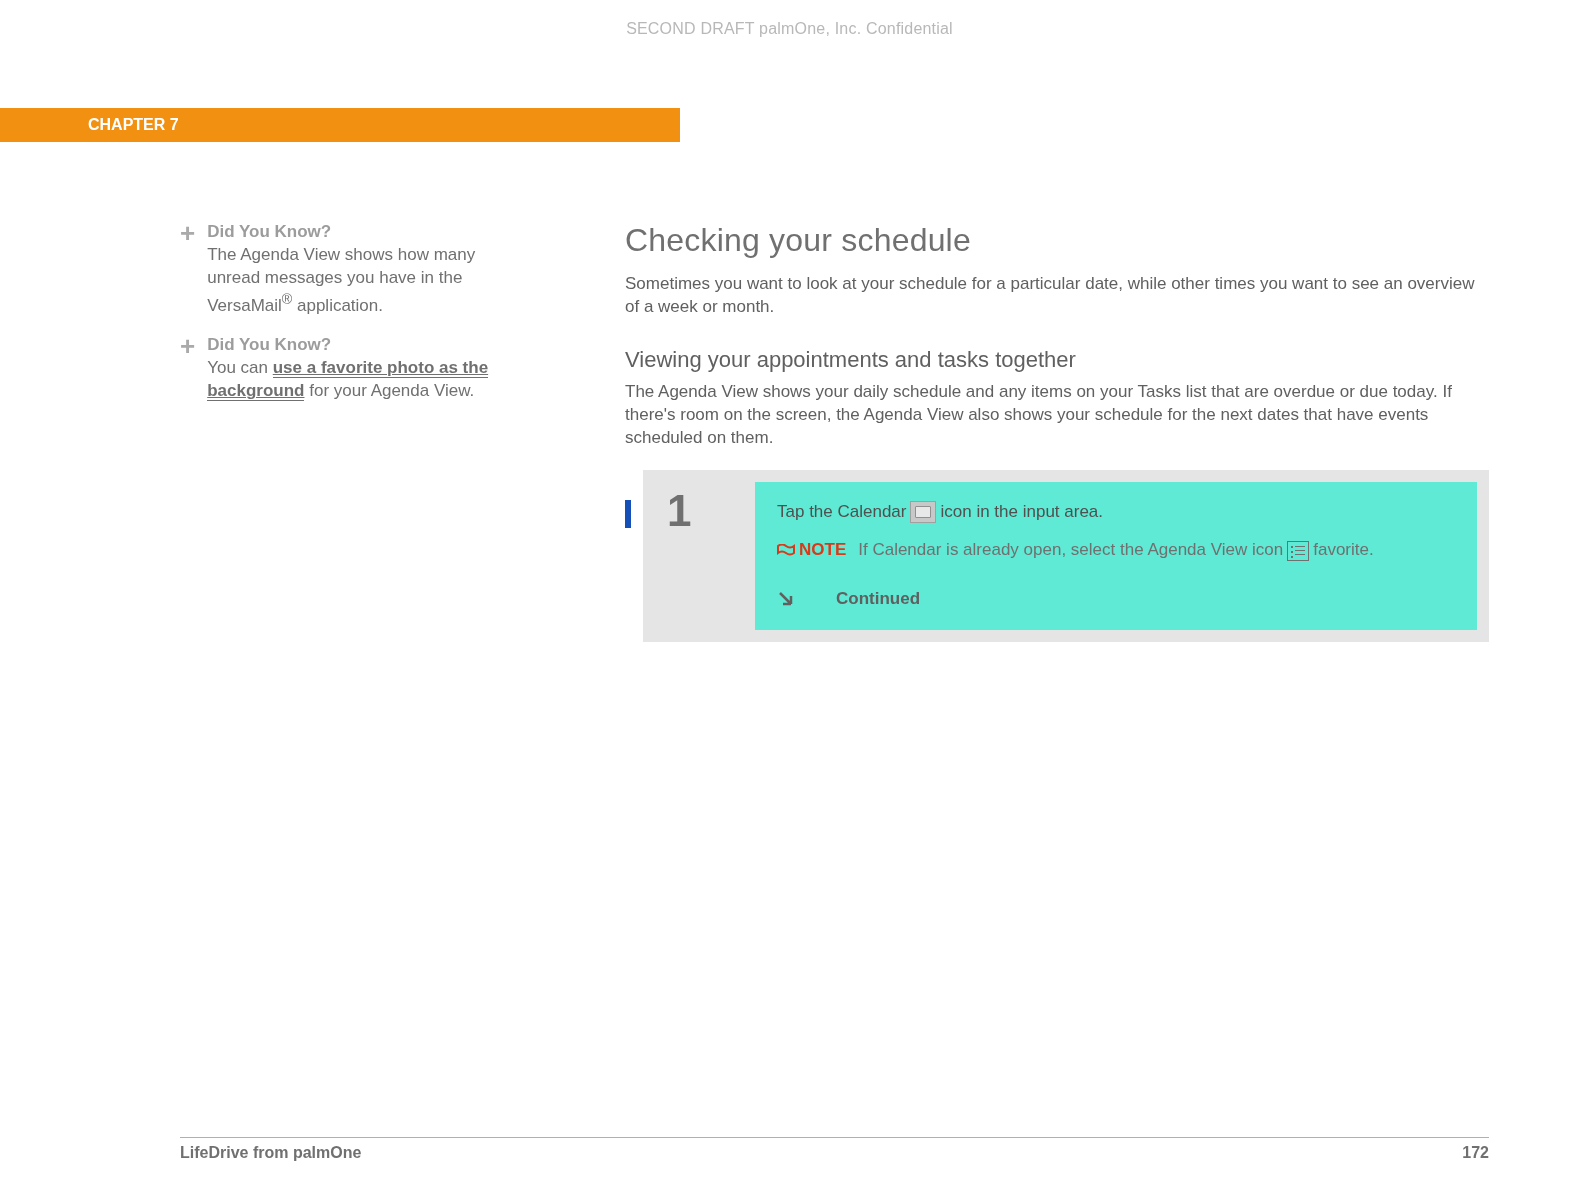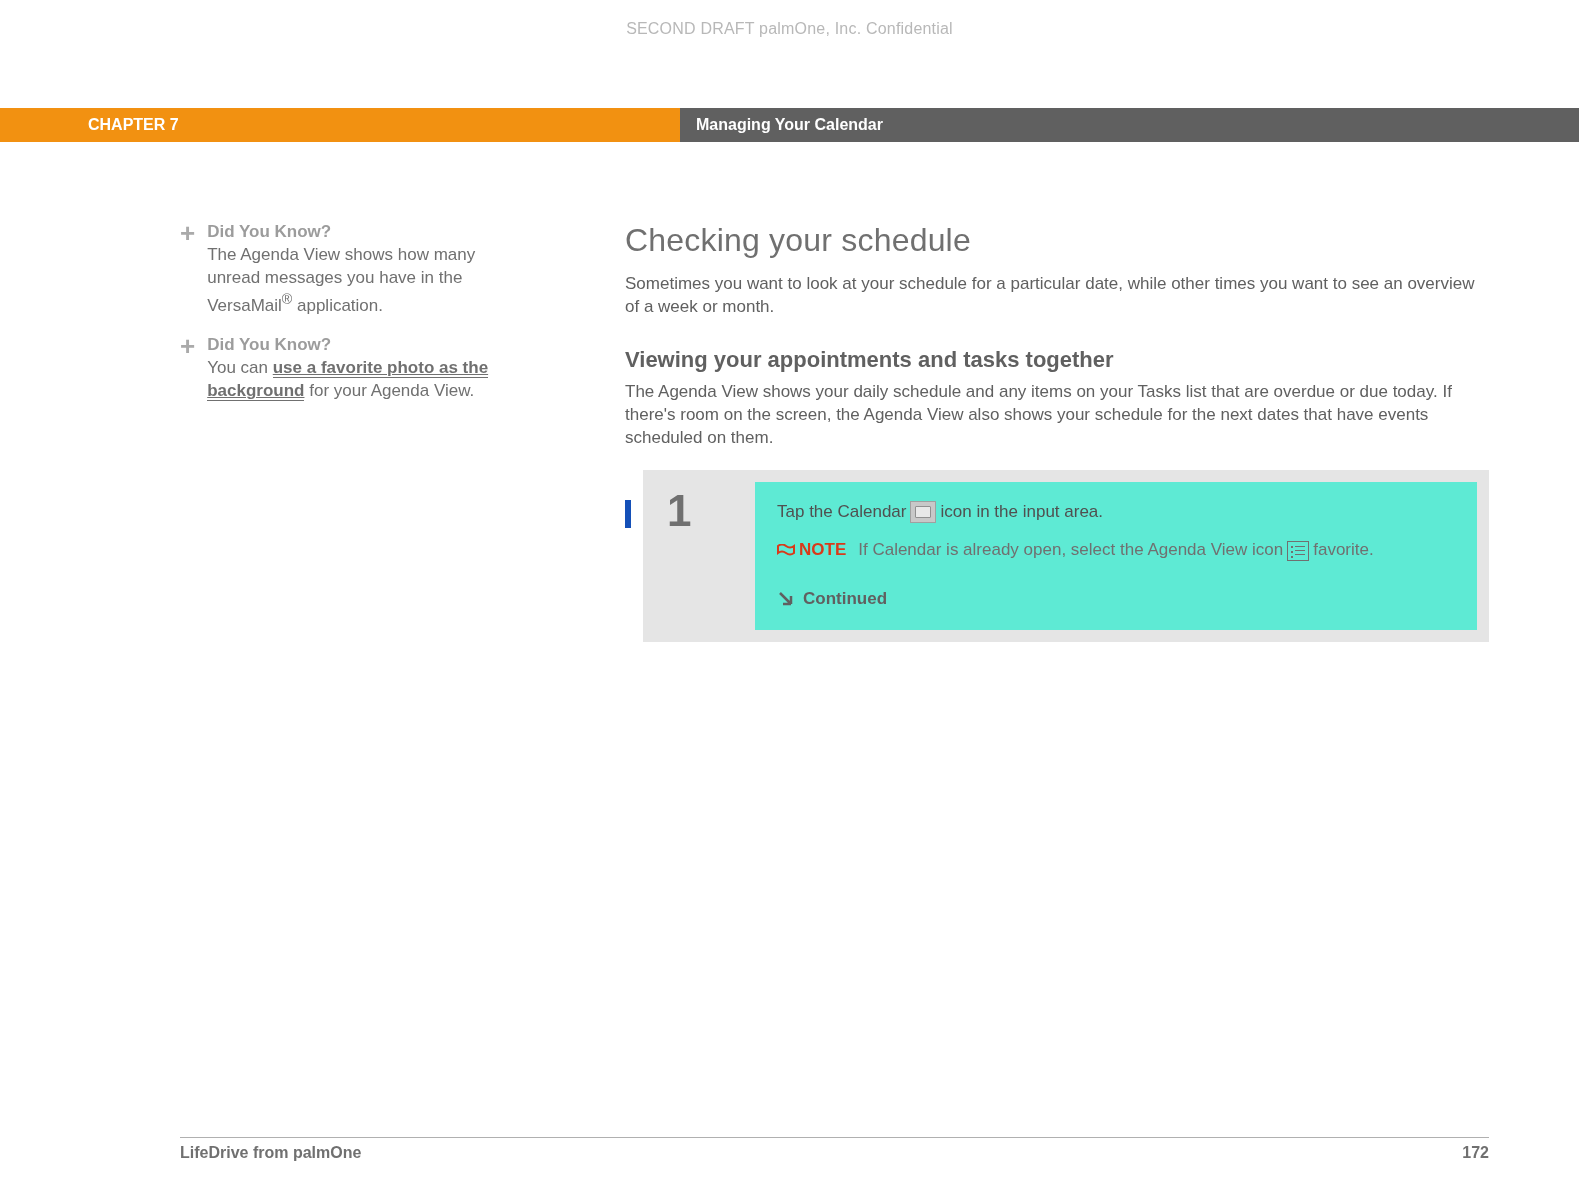--- a/index.html
+++ b/index.html
@@ -98,21 +98,21 @@
     letter-spacing: 0.2px;
   }
   .main .intro {
     color: #606060;
     font-size: 17px;
     line-height: 1.35;
     margin-bottom: 28px;
   }
   .main h2 {
     color: #606060;
-    font-weight: bold;
+    font-weight: normal;
     font-size: 22px;
     margin-bottom: 8px;
   }
   .main .sub-intro {
     color: #606060;
     font-size: 17px;
     line-height: 1.35;
     margin-bottom: 20px;
   }
   .step-block-wrap {
@@ -209,20 +209,21 @@
     height: 1.5px; background: #707070; margin-left: 4px;
   }
   .inline-icon-agenda::before {
     content:""; position:absolute; left:3px; top:4px; width:2px; height:2px; background:#707070; box-shadow: 0 5px 0 #707070, 0 10px 0 #707070;
   }
   .continued-line {
     display: flex;
     align-items: center;
     font-weight: bold;
     color: #606060;
+    gap: 33px;
   }
   .continued-arrow {
     display: inline-flex;
     margin-right: 8px;
   }
   .continued-arrow svg { width:18px; height:18px; }
   .footer {
     position: absolute;
     bottom: 16px;
     left: 180px;
@@ -236,21 +237,20 @@
     font-size: 16px;
   }
 </style>
 </head>
 <body>
 
 <div class="top-confidential">SECOND DRAFT palmOne, Inc.  Confidential</div>
 
 <div class="header-bar">
   <div class="header-left">CHAPTER 7</div>
-  <div class="header-right">Managing Your Calendar</div>
 </div>
 
 <div class="content-wrap">
 
   <div class="sidebar">
 
     <div class="sidebar-item">
       <div class="plus-icon">+</div>
       <div>
         <div class="didyouknow-title">Did You Know?</div>

